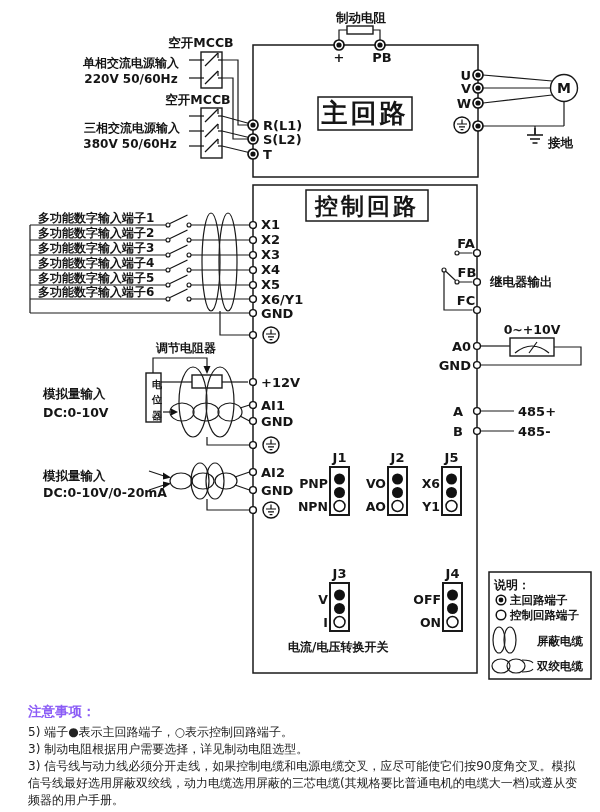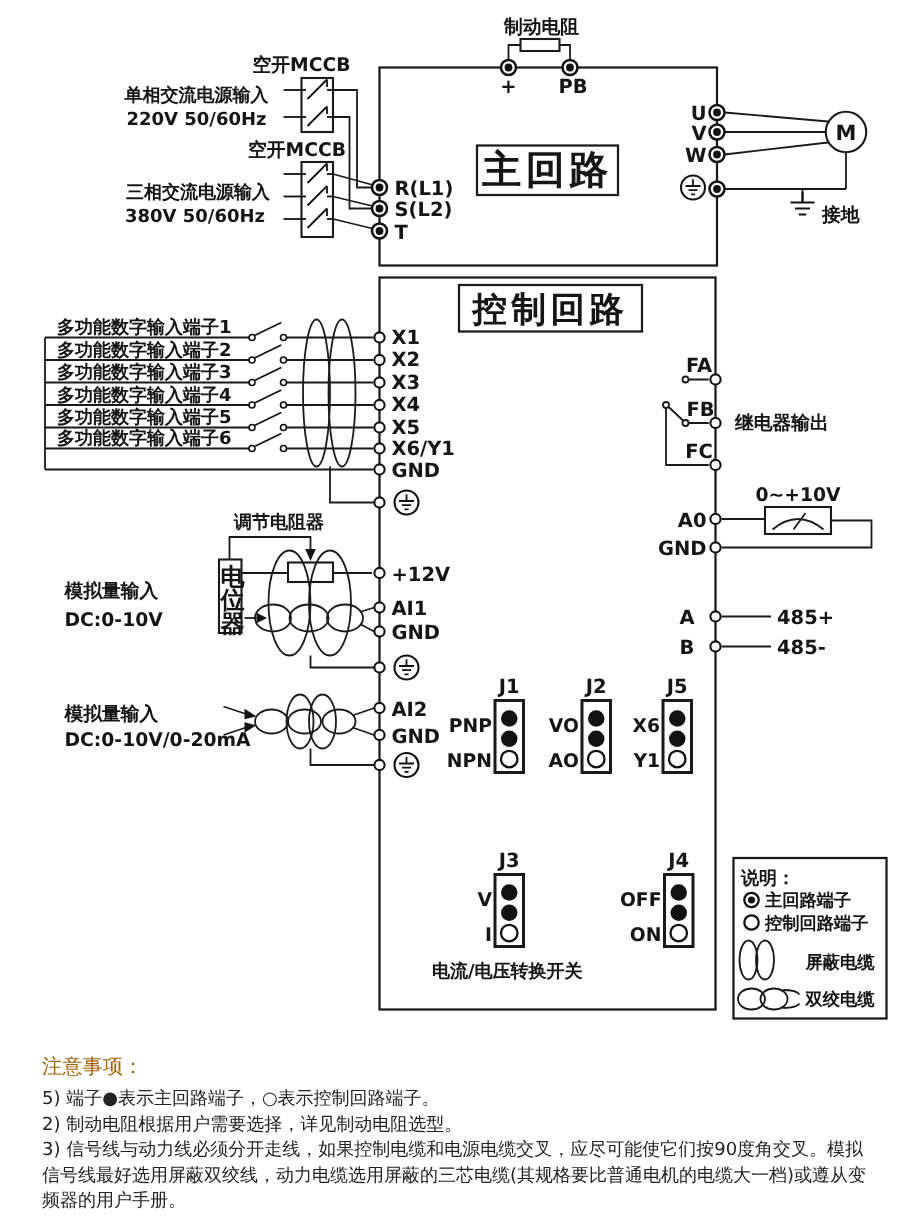--- a/index.html
+++ b/index.html
@@ -8,24 +8,24 @@
   svg{position:absolute;left:0;top:0;}
   svg text{fill:#151515;font-family:"DejaVu Sans",sans-serif;font-weight:600;} .t115{font-size:11.5px;} .t12{font-size:12px;} .t125{font-size:12.5px;}
   .t13{font-size:13px;} .t14{font-size:14px;}
   .title-main{font-size:26px;letter-spacing:3px;}
   .title-ctrl{font-size:23px;letter-spacing:3px;}
   .mid{text-anchor:middle;} .end{text-anchor:end;}
   .wire{stroke:#1a1a1a;stroke-width:1.2;fill:none;}
   .wire2{stroke:#1a1a1a;stroke-width:1.4;fill:none;}
   .boxln{stroke:#1a1a1a;stroke-width:1.5;fill:none;}
   .thick{stroke:#1a1a1a;stroke-width:2;fill:#fff;}
-  .pot-vert{position:absolute;left:147px;top:377px;width:15px;font-size:16px;font-weight:600;
-            line-height:15.3px;text-align:center;word-break:break-all;color:#151515;}
+  .pot-vert{position:absolute;left:147px;top:377px;width:15px;font-size:10px;font-weight:600;
+            line-height:15.3px;text-align:right;word-break:break-all;color:#151515;}
   .notes{position:absolute;left:28px;top:703px;width:556px;font-size:12px;line-height:17px;color:#222;}
-  .notes .ttl{font-size:13.5px;font-weight:normal;margin-bottom:4px;color:#a16207;}
+  .notes .ttl{font-size:13.5px;font-weight:bold;margin-bottom:4px;color:#8b5cf6;}
   .notes div{margin:0;}
 </style>
 </head>
 <body>
 
 <div id="stage">
 
 <svg width="600" height="812" viewBox="0 0 600 812">
   <defs>
     <g id="tm">
@@ -304,17 +304,17 @@
     </g>
     <text x="537" y="670" class="t115">双绞电缆</text>
   </g>
 </svg>
 
 <div class="pot-vert">电位器</div>
 
 <div class="notes">
   <div class="ttl">注意事项：</div>
   <div>5) 端子●表示主回路端子，○表示控制回路端子。</div>
-  <div>2) 制动电阻根据用户需要选择，详见制动电阻选型。</div>
+  <div>3) 制动电阻根据用户需要选择，详见制动电阻选型。</div>
   <div>3) 信号线与动力线必须分开走线，如果控制电缆和电源电缆交叉，应尽可能使它们按90度角交叉。模拟信号线最好选用屏蔽双绞线，动力电缆选用屏蔽的三芯电缆(其规格要比普通电机的电缆大一档)或遵从变频器的用户手册。</div>
 </div>
 
 </div>
 
 </body></html>

